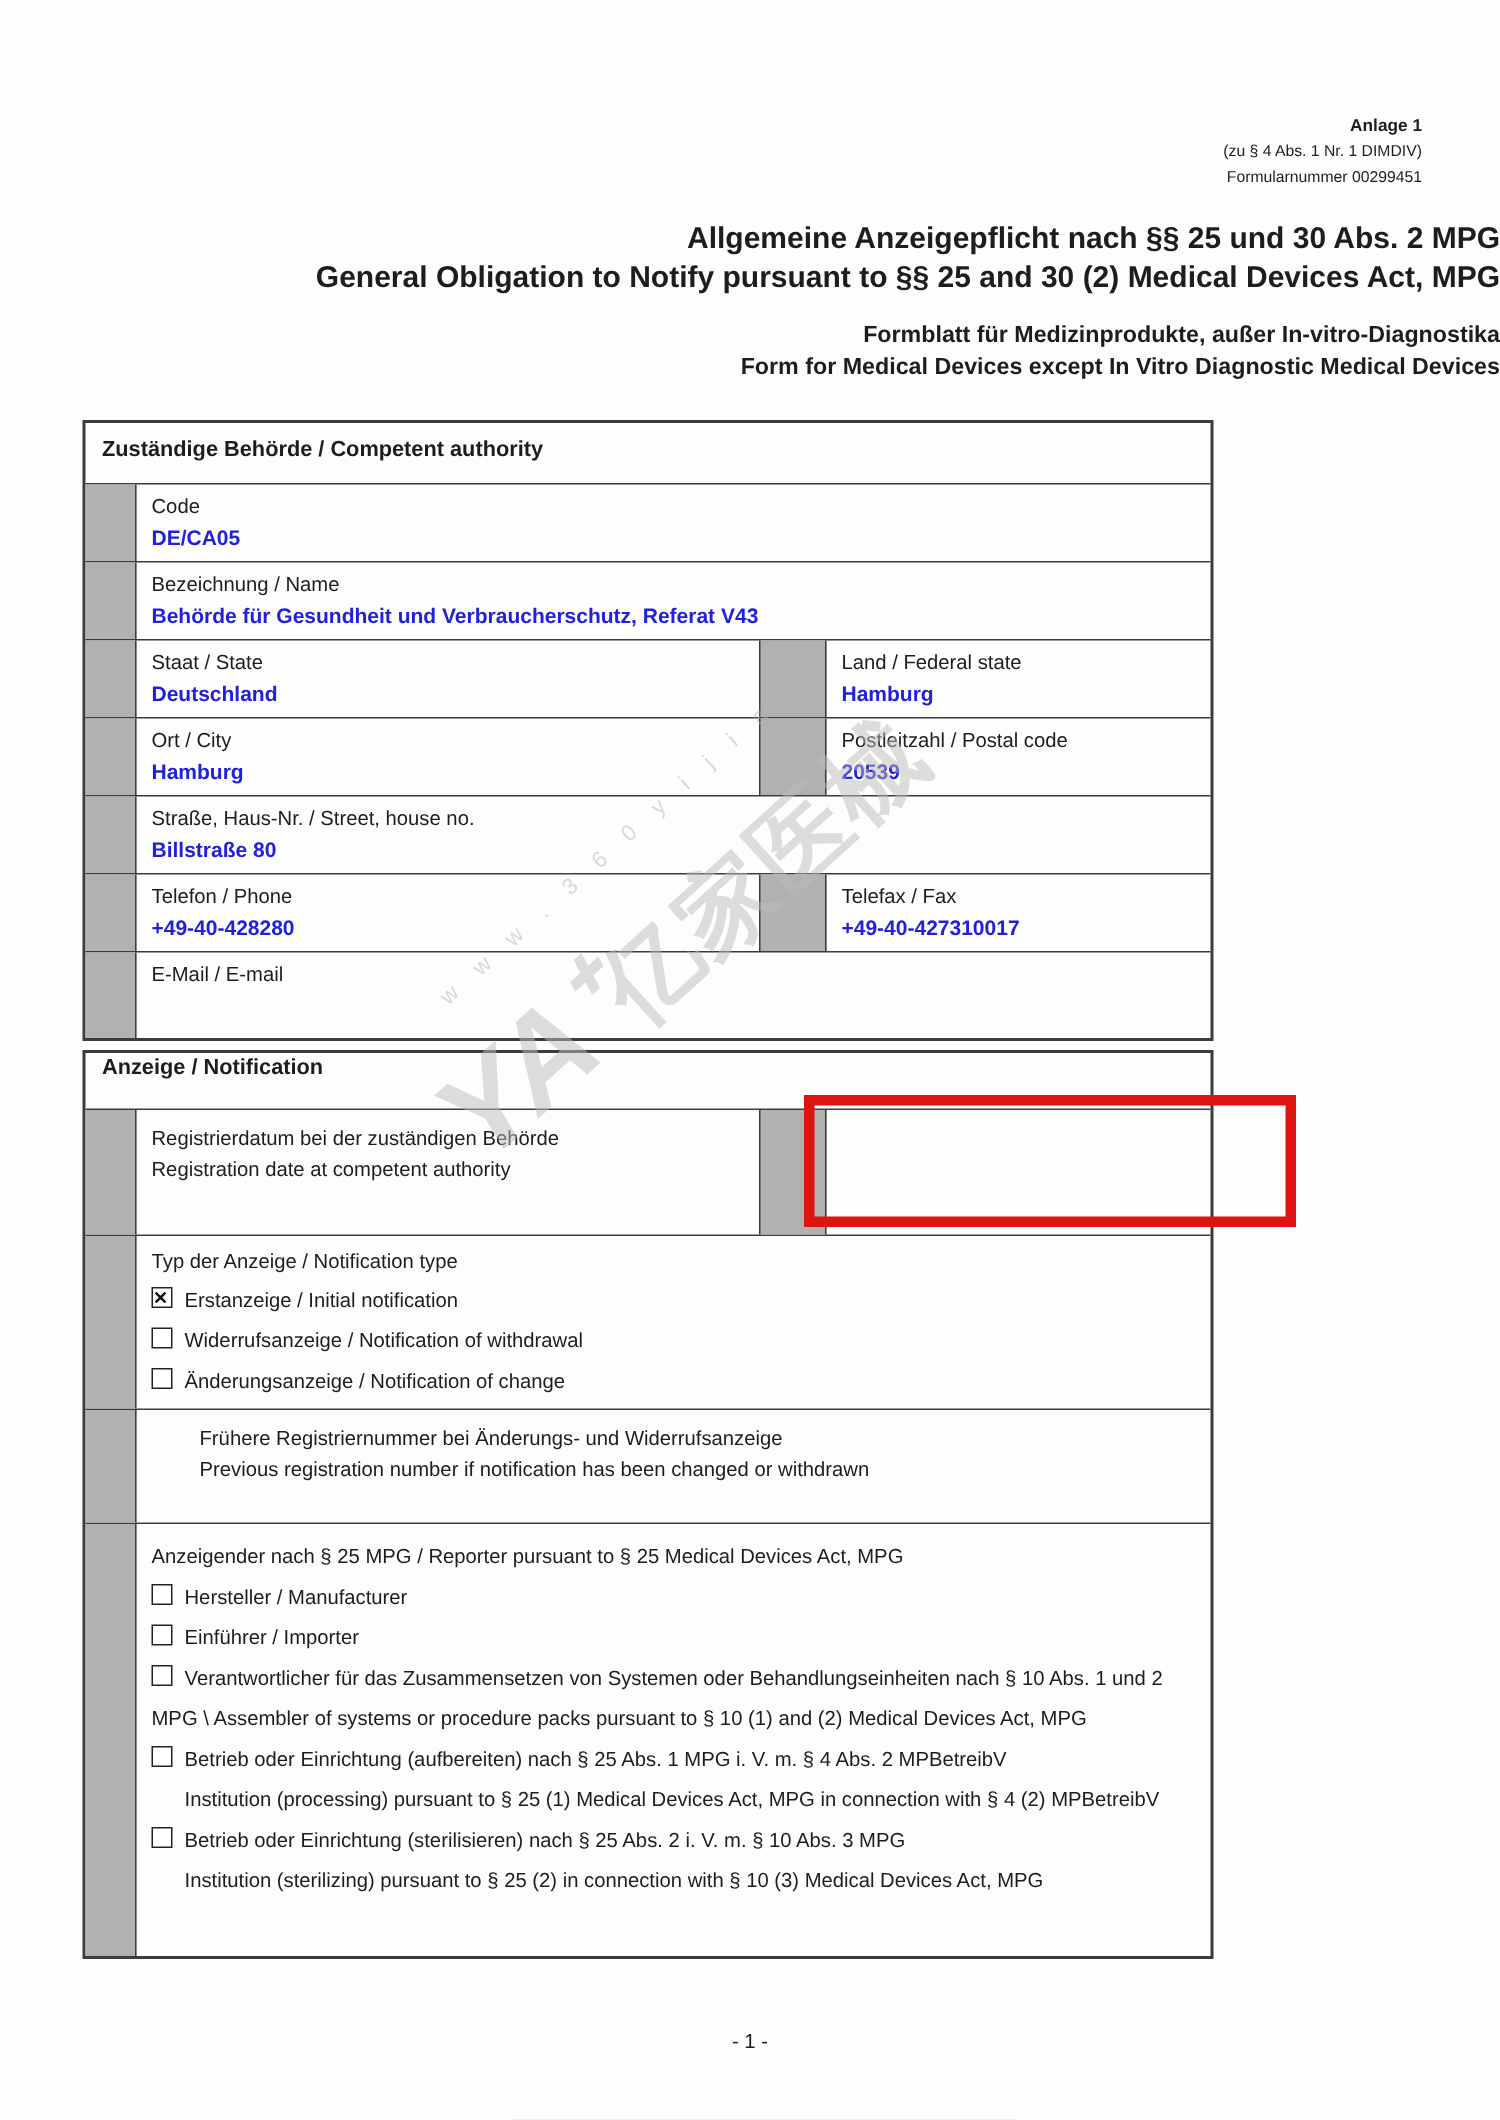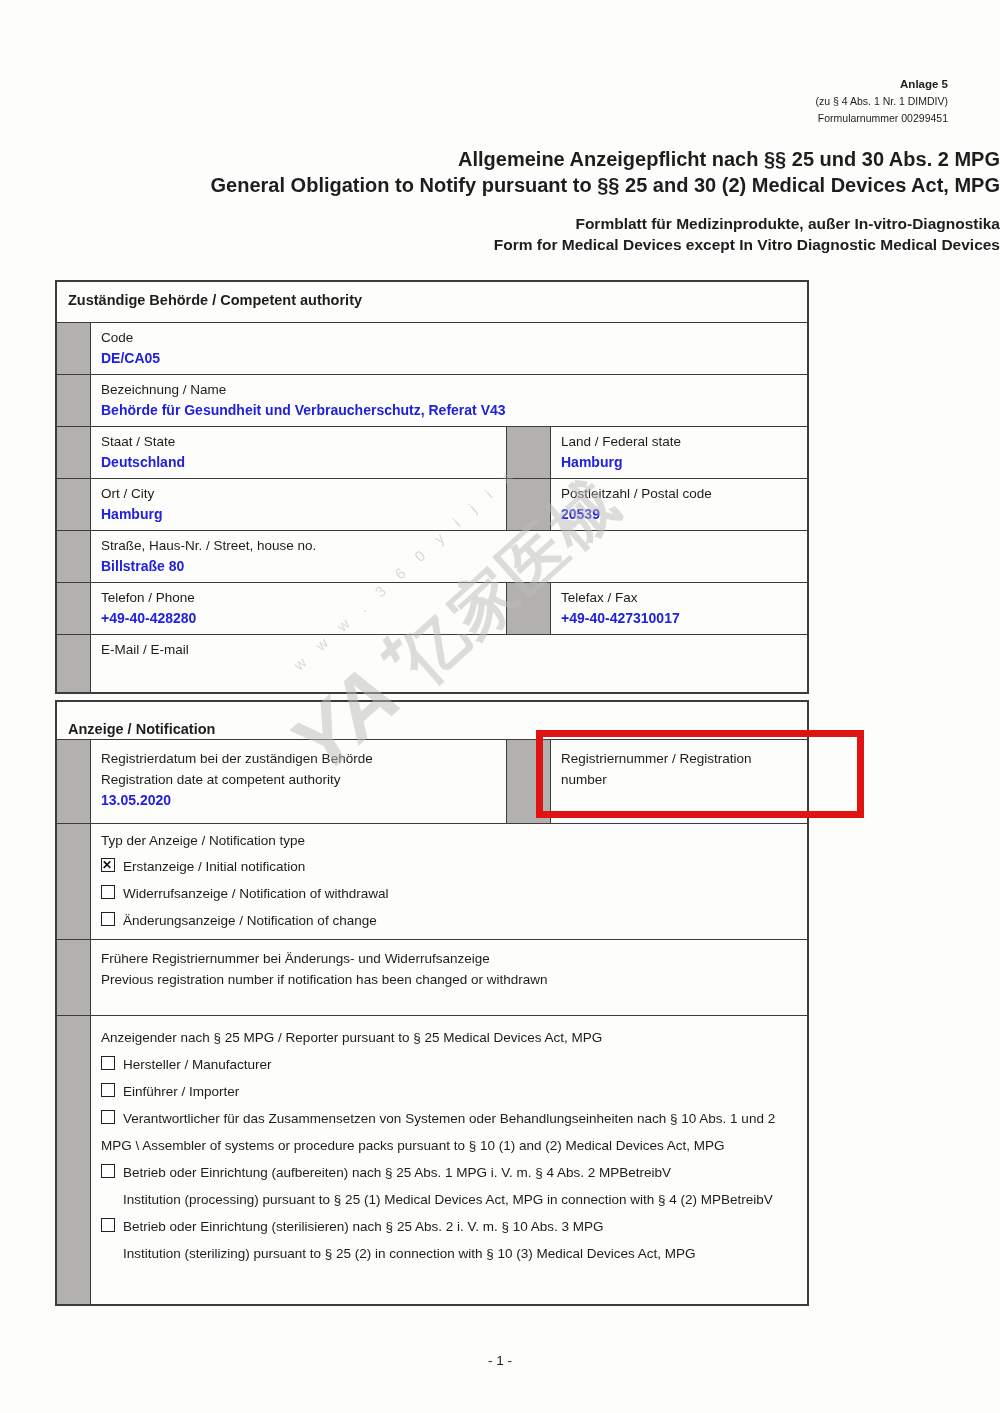--- a/index.html
+++ b/index.html
@@ -15,29 +15,29 @@
   
   .titles { position:absolute; top:146px; left:0; right:0; text-align:right; }
   .t1 { font-weight:bold; font-size:20px; line-height:26px; }
   .t2 { font-weight:bold; font-size:15.5px; line-height:21px; }
   .t2.first { margin-top:15px; }
   
   .formtable { position:absolute; left:55px; width:754px; border:2px solid #3c3c3c; background:transparent; box-sizing:border-box; }
   .t-authority { top:280px; }
   .t-notification { top:700px; }
   .sheader { font-weight:bold; font-size:14.5px; padding:10px 11px 0 11px; height:40px; box-sizing:border-box; }
-  .sheader.nheader { height:37px; padding-top:19px; }
+  .sheader.nheader { height:37px; padding-top:2px; }
   .trow { display:flex; border-top:1.5px solid #3c3c3c; align-items:stretch; }
   .gcell { width:33px; flex:none; background:#b2b1b0; border-right:1.5px solid #3c3c3c; }
   .gcell.mid { width:43px; border-left:1.5px solid #3c3c3c; }
   .tcell { padding:5px 10px; box-sizing:border-box; flex:1; }
   .tcell.half { width:415px; flex:none; }
   .row51 { min-height:51px; } .row57 { min-height:57px; }
   .rowdate { min-height:83px; } .rowtype { min-height:110px; }
-  .rowprev { min-height:75px; } .rowrep { min-height:288px; }
+  .rowprev { min-height:75px;gap:32px; } .rowrep { min-height:288px; }
   .lbl { font-size:13.5px; line-height:20px; }
   .val { font-size:14px; line-height:21px; font-weight:bold; color:#2020dd; }
   .lbl2 { font-size:13.5px; line-height:21px; }
   .padtop { padding-top:8px; }
   
   .opt-title { font-size:13.5px; line-height:24px; }
   .opt { font-size:13.5px; line-height:27px; }
   .opt-line2 { font-size:13.5px; line-height:27px; }
   .opt-line2.ind { padding-left:22px; }
   .opt-line2:empty { display:none; }
@@ -56,21 +56,21 @@
   .wm-main { font-size:64px; font-weight:bold; color:#bdbcbb; letter-spacing:2px; }
   
   .footer { position:absolute; left:0; right:0; top:1353px; text-align:center; font-size:13.5px; }
 </style>
 </head>
 <body>
 
 <div class="page">
 
   <div class="corner">
-    <div class="c1">Anlage 5</div>
+    <div class="c1">Anlage 1</div>
     <div class="c2">(zu § 4 Abs. 1 Nr. 1 DIMDIV)</div>
     <div class="c2">Formularnummer 00299451</div>
   </div>
 
   <div class="titles">
     <div class="t1">Allgemeine Anzeigepflicht nach §§ 25 und 30 Abs. 2 MPG</div>
     <div class="t1">General Obligation to Notify pursuant to §§ 25 and 30 (2) Medical Devices Act, MPG</div>
     <div class="t2 first">Formblatt für Medizinprodukte, außer In-vitro-Diagnostika</div>
     <div class="t2">Form for Medical Devices except In Vitro Diagnostic Medical Devices</div>
   </div>
@@ -150,25 +150,23 @@
   </div>
 
   <div class="formtable t-notification">
     <div class="sheader nheader">Anzeige / Notification</div>
 
     <div class="trow rowdate">
       <div class="gcell"></div>
       <div class="tcell half padtop">
         <div class="lbl2">Registrierdatum bei der zuständigen Behörde</div>
         <div class="lbl2">Registration date at competent authority</div>
-        <div class="val">13.05.2020</div>
       </div>
       <div class="gcell mid"></div>
       <div class="tcell padtop">
-        <div class="lbl2">Registriernummer / Registration number</div>
       </div>
     </div>
 
     <div class="trow rowtype">
       <div class="gcell"></div>
       <div class="tcell">
         <div class="opt-title">Typ der Anzeige / Notification type</div>
         <div class="opt">
           <span class="cb checked"></span><span>Erstanzeige / Initial notification</span>
         </div>

